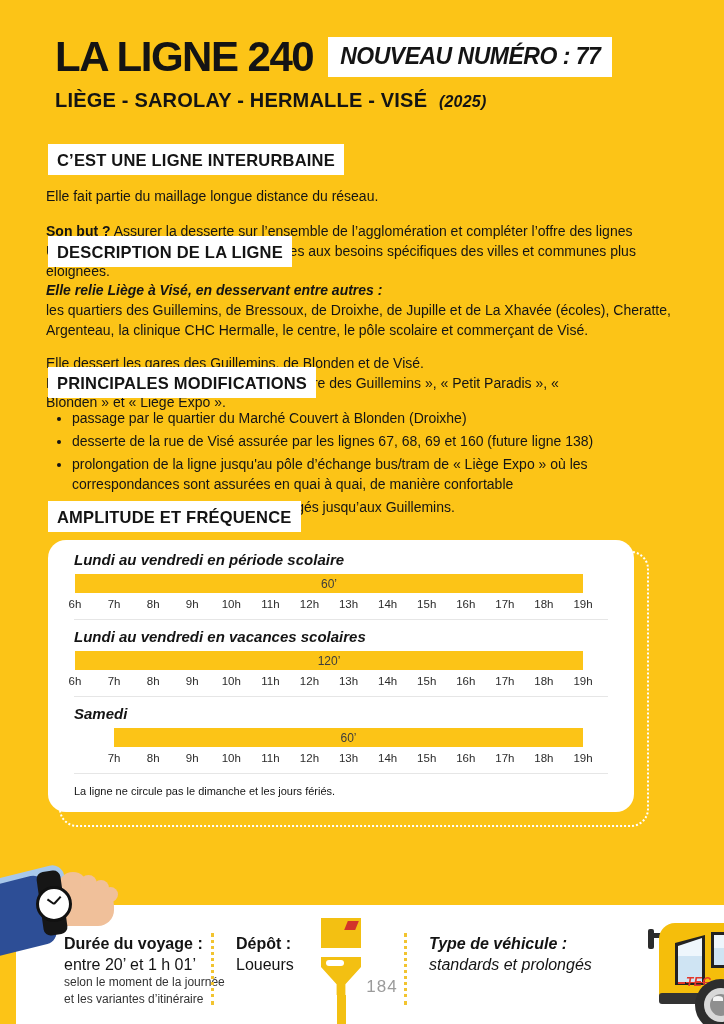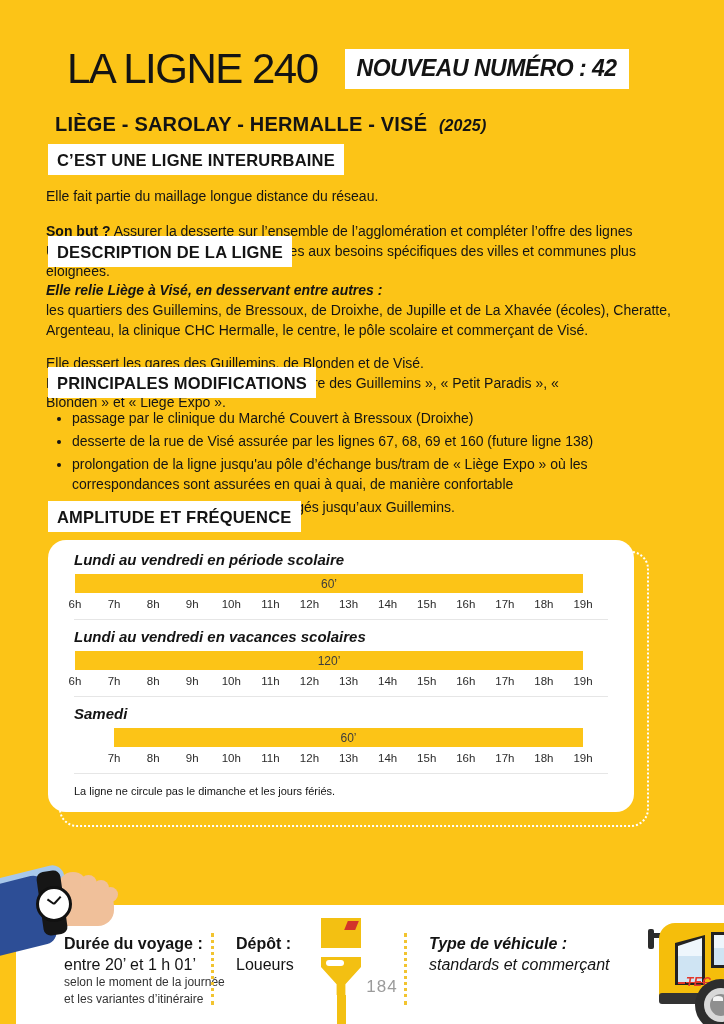--- a/index.html
+++ b/index.html
@@ -4,21 +4,21 @@
 <style>
   html,body { margin:0; padding:0; background:#888; }
   .page {
     position:relative; width:724px; height:1024px; margin:0 auto;
     background:#FCC417; overflow:hidden;
     font-family:"Liberation Sans", sans-serif; color:#141414;
   }
   
   .page-header { position:absolute; left:55px; top:36px; }
   .title-row { display:flex; align-items:center; gap:15px; }
-  .main-title { margin:12px; font-size:42px; font-weight:400; letter-spacing:-1.5px; line-height:1; }
+  .main-title { margin:0; font-size:42px; font-weight:700; letter-spacing:-1.5px; line-height:1; }
   .badge { background:#fff; padding:6px 12px 7px; font-size:23px; font-weight:800; font-style:italic; letter-spacing:-0.5px; }
   .subtitle { margin-top:11px; font-size:20px; font-weight:800; letter-spacing:0.2px; }
   .subtitle .year { font-size:16px; font-weight:700; font-style:italic; margin-left:6px; }
 
   
   .sec { position:absolute; left:46px; width:632px; }
   .sec-header { display:inline-block; background:#fff; padding:7px 9px 5px; font-size:16.5px; font-weight:800; letter-spacing:0.2px; margin:0 0 2px 2px; }
   .sec p { margin:10px 0 0; font-size:14px; line-height:1.42; }
   .sec p.tight { margin:0; }
   .intro-line { font-weight:800; font-style:italic; }
@@ -102,21 +102,21 @@
   .wheel .gleam { position:absolute; left:18px; top:17px; width:10px; height:5px; background:#f4f4f4; border-radius:50% 50% 0 0; }
 </style>
 </head>
 <body>
 
 <div class="page">
 
   <header class="page-header">
     <div class="title-row">
       <h1 class="main-title">LA LIGNE 240</h1>
-      <div class="badge">NOUVEAU NUMÉRO : 42</div>
+      <div class="badge">NOUVEAU NUMÉRO : 77</div>
     </div>
     <div class="subtitle">
       <span>LIÈGE - SAROLAY - HERMALLE - VISÉ</span>
       <span class="year">(2025)</span>
     </div>
   </header>
 
   <section class="sec" style="top:144px">
     <div class="sec-header">C’EST UNE LIGNE INTERURBAINE</div>
     <p>Elle fait partie du maillage longue distance du réseau.</p>
@@ -130,21 +130,21 @@
     <div class="sec-header">DESCRIPTION DE LA LIGNE</div>
     <p class="intro-line" style="margin-top:12px">Elle relie Liège à Visé, en desservant entre autres :</p>
     <p class="tight">les quartiers des Guillemins, de Bressoux, de Droixhe, de Jupille et de La Xhavée (écoles), Cheratte, Argenteau, la clinique CHC Hermalle, le centre, le pôle scolaire et commerçant de Visé.</p>
     <p style="margin-top:13px">Elle dessert les gares des Guillemins, de Blonden et de Visé.</p>
     <p class="tight" style="max-width:560px">Elle se connecte au tram aux stations « Gare des Guillemins », « Petit Paradis », « Blonden » et « Liège Expo ».</p>
   </section>
 
   <section class="sec" style="top:367px">
     <div class="sec-header">PRINCIPALES MODIFICATIONS</div>
     <ul>
-      <li>passage par le clinique du Marché Couvert à Bressoux (Droixhe)</li>
+      <li>passage par le quartier du Marché Couvert à Blonden (Droixhe)</li>
       <li>desserte de la rue de Visé assurée par les lignes 67, 68, 69 et 160 (future ligne 138)</li>
       <li>prolongation de la ligne jusqu'au pôle d’échange bus/tram de « Liège Expo » où les correspondances sont assurées en quai à quai, de manière confortable</li>
       <li>maintien de certains voyages prolongés jusqu’aux Guillemins.</li>
     </ul>
   </section>
 
   <section class="sec" style="top:501px">
     <div class="sec-header">AMPLITUDE ET FRÉQUENCE</div>
   </section>
 
@@ -251,21 +251,21 @@
       <div class="ss-white"></div>
       <div class="ss-pole"></div>
     </div>
 
     <div class="page-num">184</div>
 
     <div class="dot-divider d2"></div>
 
     <div class="f-col col-vehicle">
       <div class="f-bold">Type de véhicule :</div>
-      <div class="f-val">standards et commerçant</div>
+      <div class="f-val">standards et prolongés</div>
     </div>
 
     <div class="bus-illus">
       <div class="bus-mirror-arm"></div>
       <div class="bus-mirror"></div>
       <div class="bus-body">
         <div class="windshield">
             <div class="glass"></div>
           </div>
         <div class="side-window">

